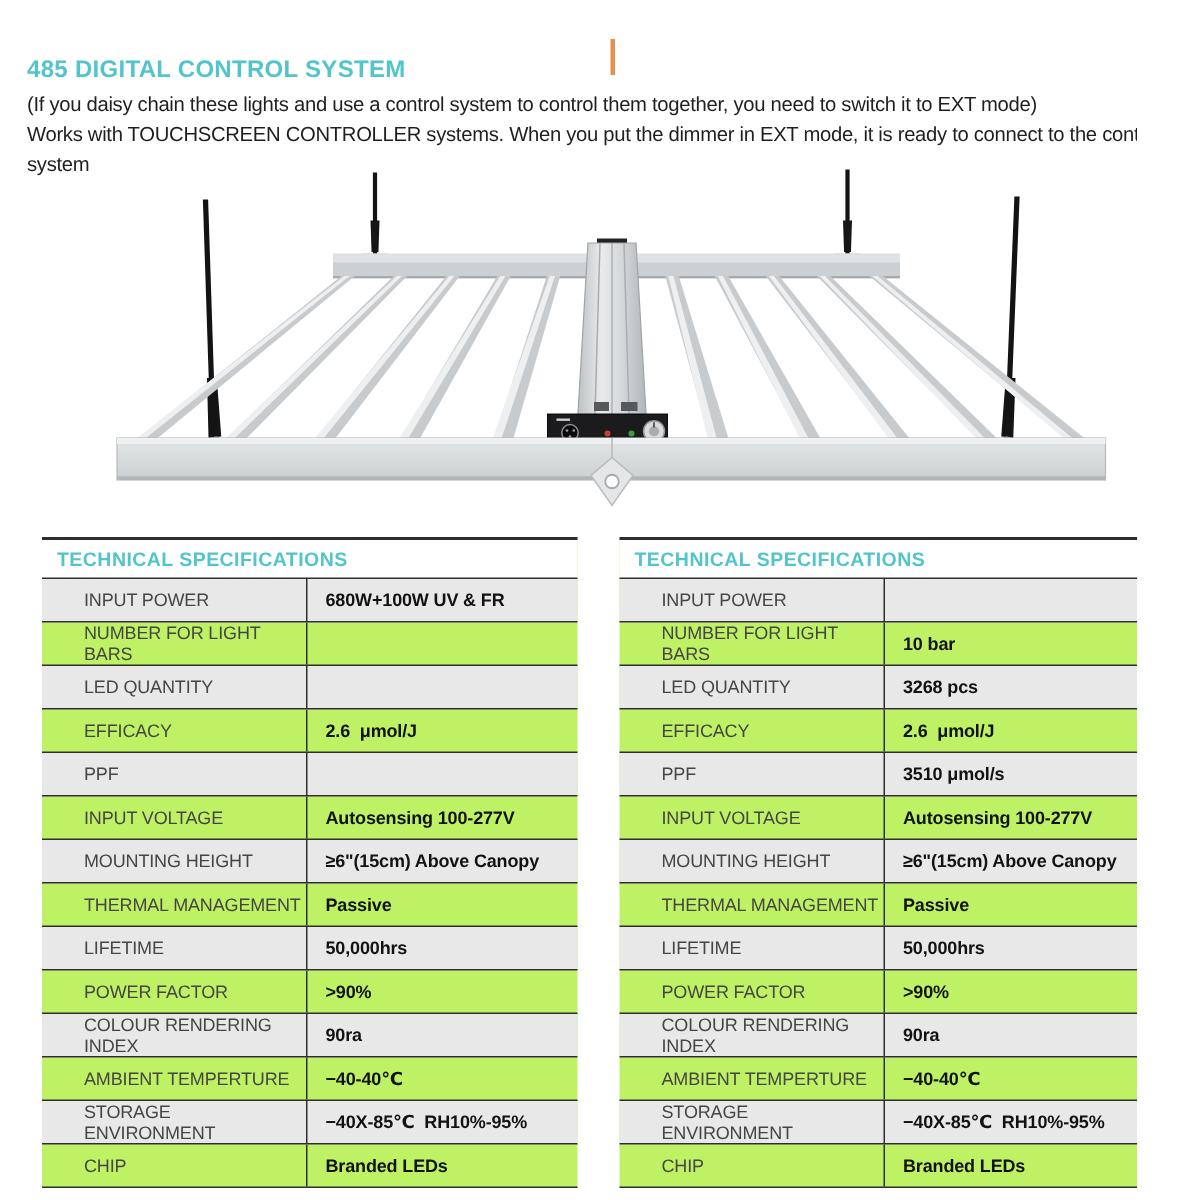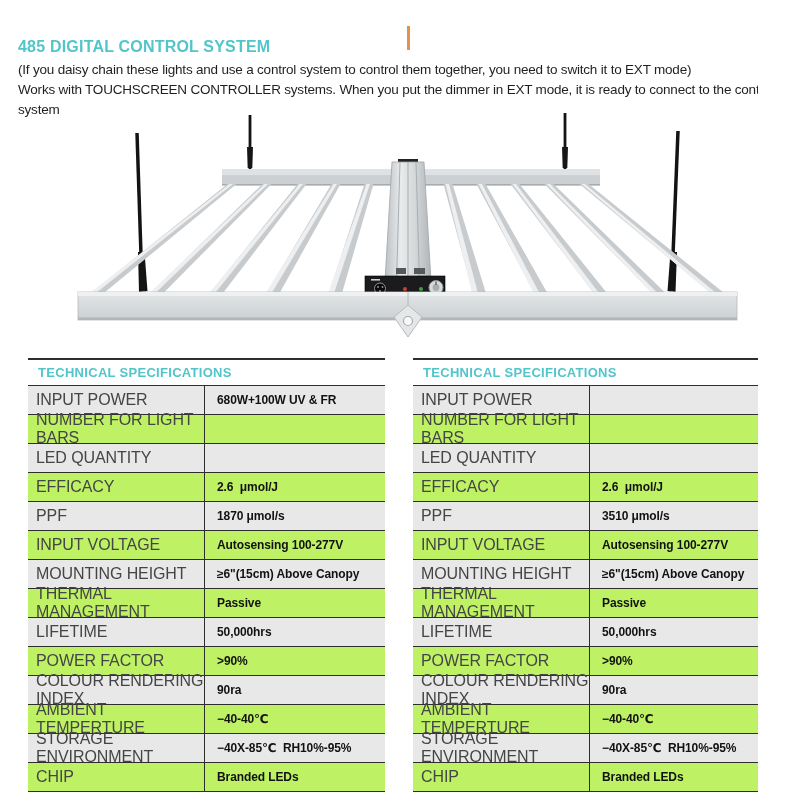--- a/index.html
+++ b/index.html
@@ -19,22 +19,22 @@
   .spec-table { position:absolute; top:358px; border-top:2px solid #2e2e2e; background:#bef264; }
   .spec-table.left  { left:28px;  width:357px; }
   .spec-table.right { left:413px; width:368px; }
   .spec-header {
     height:25px; line-height:26px; padding-left:10px; font-size:13px; font-weight:bold;
     letter-spacing:0.3px; border-bottom:1px solid #2e2e2e; background:#ffffff;
   }
   .spec-row { display:flex; height:29px; box-sizing:border-box; border-bottom:1px solid #2e2e2e; }
   .spec-row.shade { background:#e8e8e8; }
   .cell-label {
-    width:177px; flex:0 0 177px; box-sizing:border-box; padding-left:8px;
-    font-size:16px; color:#454545; display:flex; align-items:center;
+    width:177px; flex:0 0 177px; box-sizing:border-box; padding-left:28px;
+    font-size:12px; color:#454545; display:flex; align-items:center;
     border-right:1px solid #2e2e2e; letter-spacing:-0.1px;
   }
   .cell-value {
     flex:1; padding-left:12px; font-size:12px; color:#121212; font-weight:bold;
     display:flex; align-items:center; white-space:pre; letter-spacing:-0.1px;
   }
 </style>
 </head>
 <body>
 
@@ -186,21 +186,20 @@
         </div>
         <div class="spec-row shade">
           <div class="cell-label">LED QUANTITY</div>
         </div>
         <div class="spec-row">
           <div class="cell-label">EFFICACY</div>
           <div class="cell-value">2.6  μmol/J</div>
         </div>
         <div class="spec-row shade">
           <div class="cell-label">PPF</div>
-          <div class="cell-value">1870 μmol/s</div>
         </div>
         <div class="spec-row">
           <div class="cell-label">INPUT VOLTAGE</div>
           <div class="cell-value">Autosensing 100-277V</div>
         </div>
         <div class="spec-row shade">
           <div class="cell-label">MOUNTING HEIGHT</div>
           <div class="cell-value">≥6"(15cm) Above Canopy</div>
         </div>
         <div class="spec-row">
@@ -235,23 +234,25 @@
   </div>
 
   <div class="spec-table right">
     <div class="spec-header" style="color: rgb(82, 197, 203);">TECHNICAL SPECIFICATIONS</div>
     <div>
         <div class="spec-row shade">
           <div class="cell-label">INPUT POWER</div>
         </div>
         <div class="spec-row">
           <div class="cell-label">NUMBER FOR LIGHT BARS</div>
+          <div class="cell-value">10 bar</div>
         </div>
         <div class="spec-row shade">
           <div class="cell-label">LED QUANTITY</div>
+          <div class="cell-value">3268 pcs</div>
         </div>
         <div class="spec-row">
           <div class="cell-label">EFFICACY</div>
           <div class="cell-value">2.6  μmol/J</div>
         </div>
         <div class="spec-row shade">
           <div class="cell-label">PPF</div>
           <div class="cell-value">3510 μmol/s</div>
         </div>
         <div class="spec-row">

